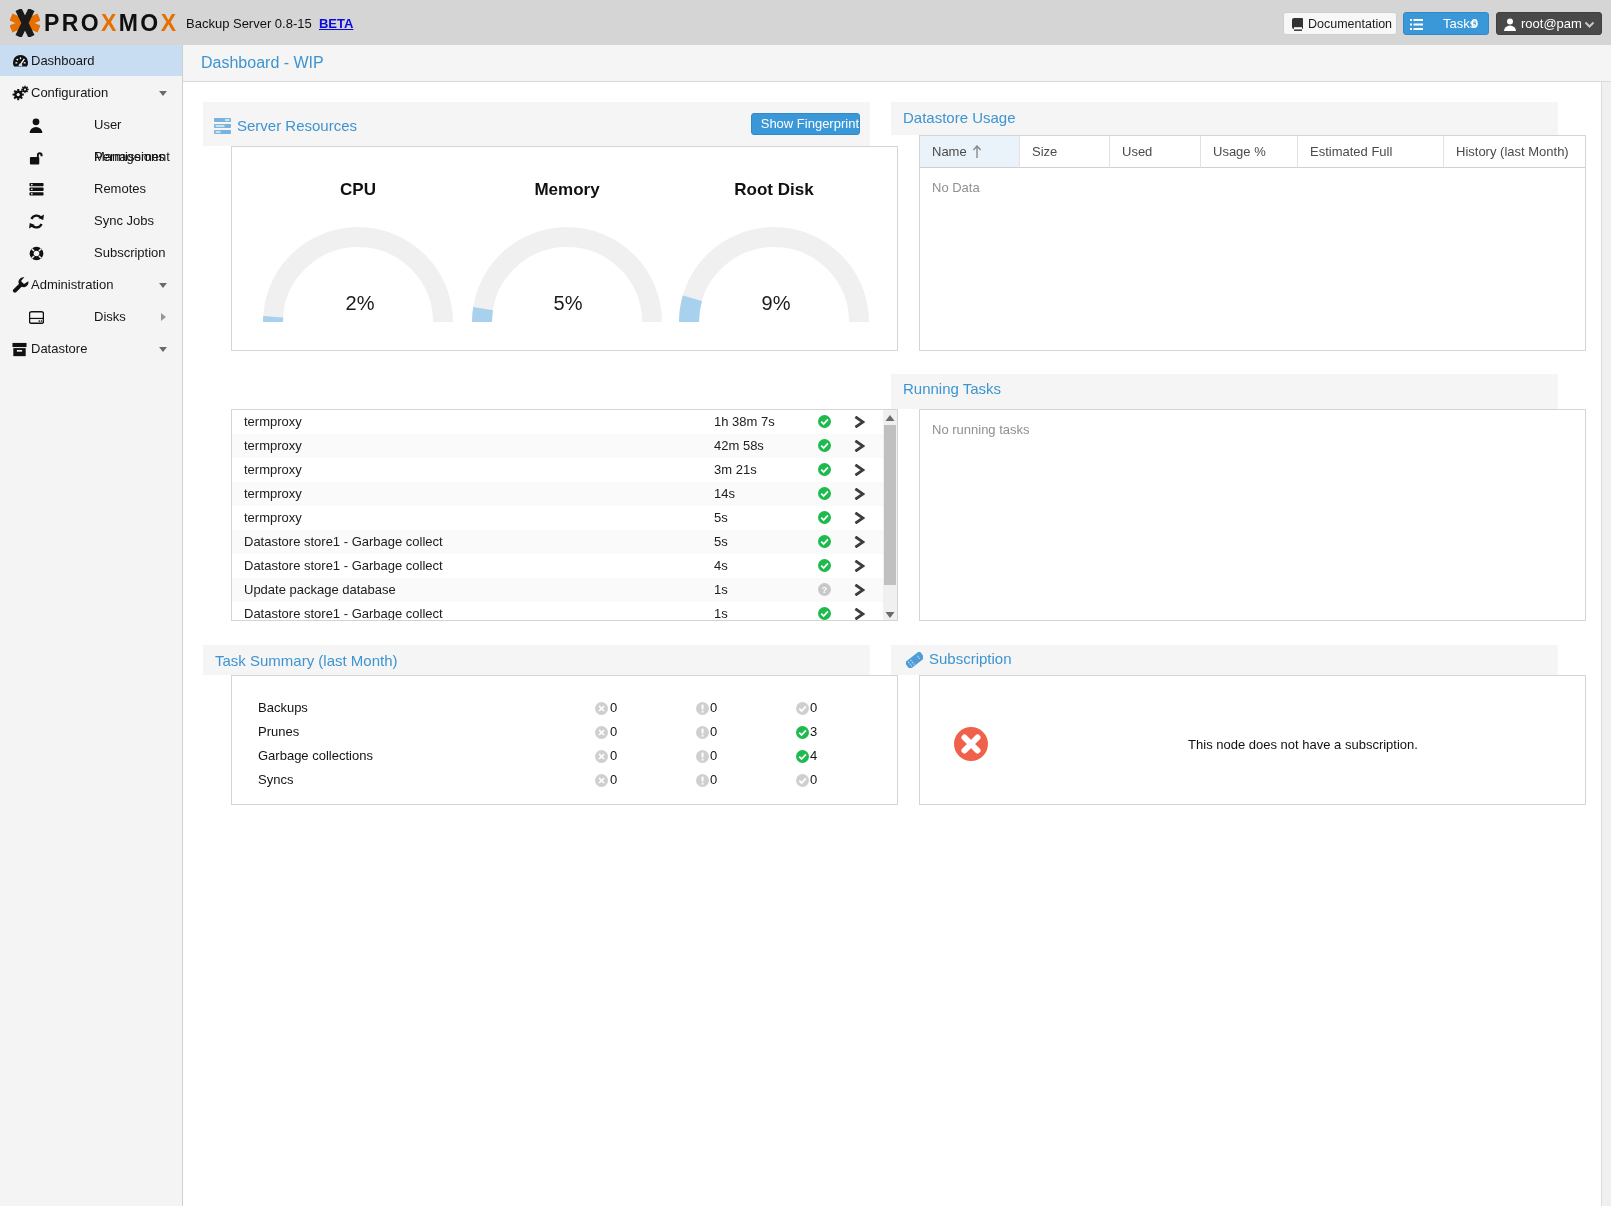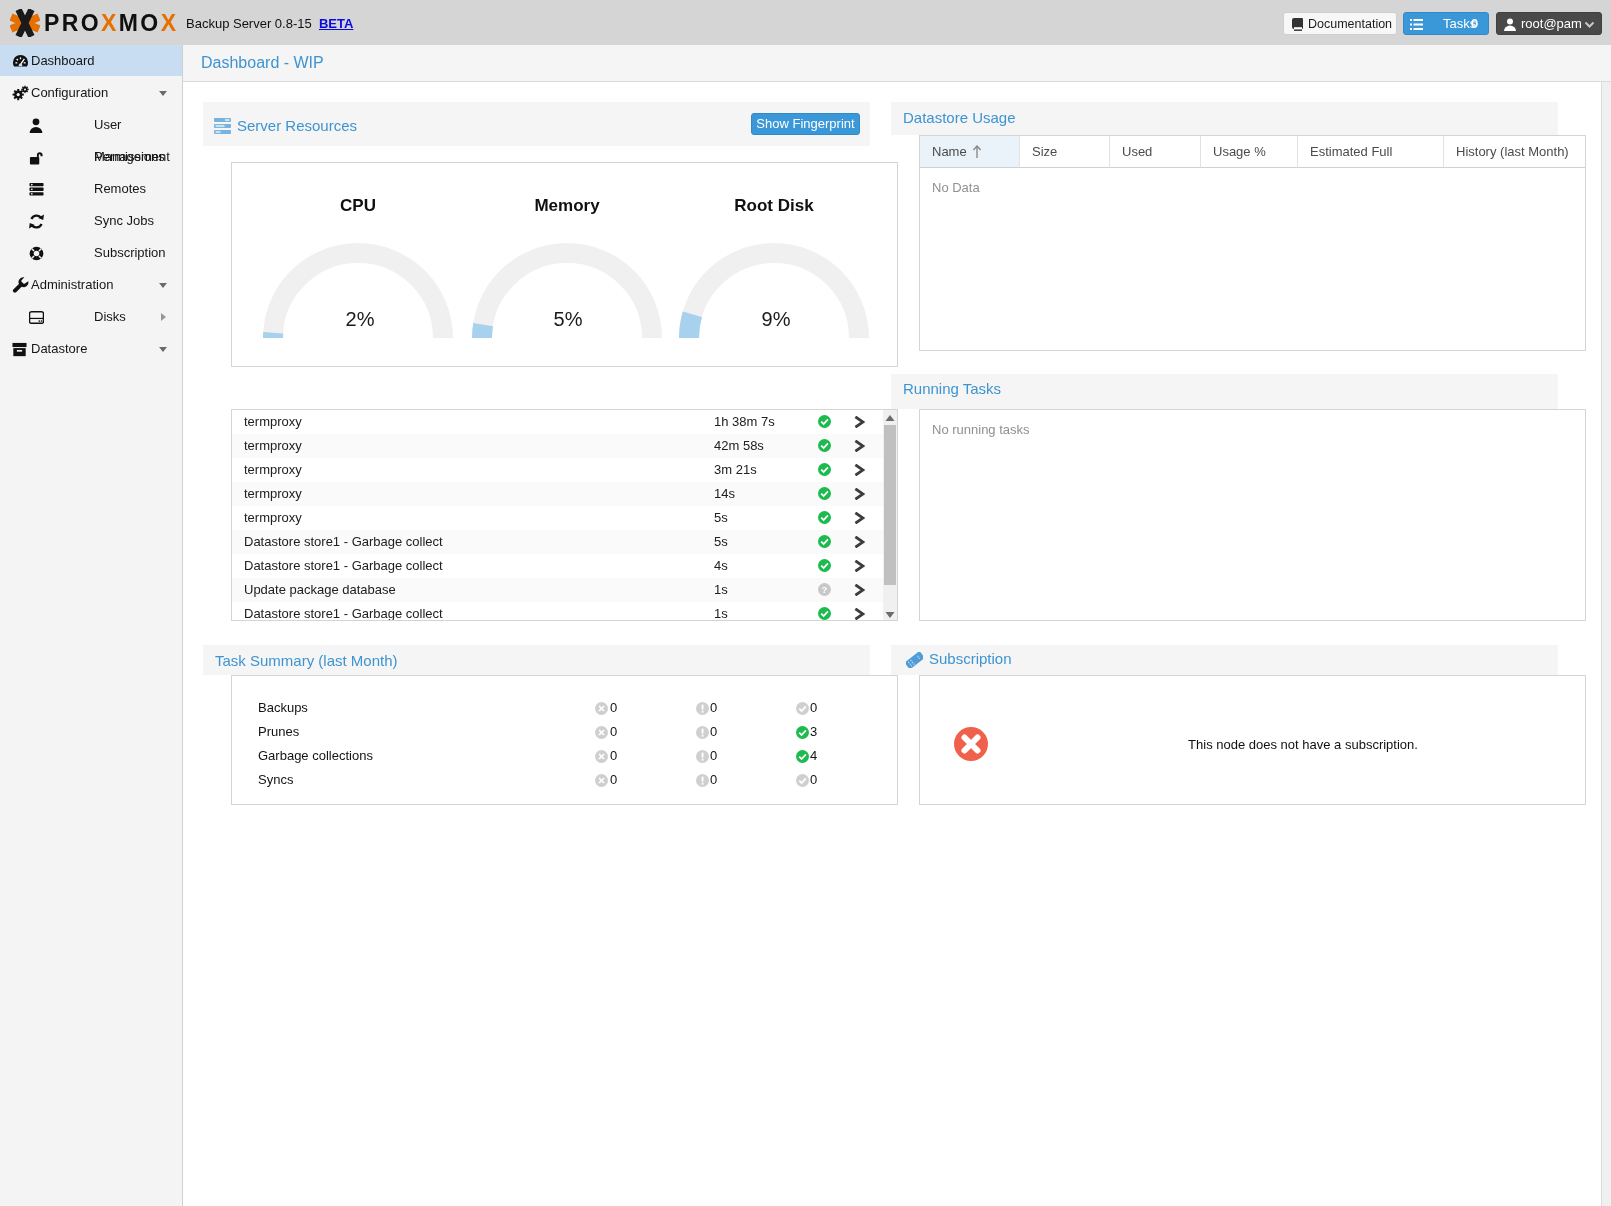--- a/index.html
+++ b/index.html
@@ -39,21 +39,21 @@
 
 .panel { position:absolute; }
 .phead { position:absolute; left:0; top:0; width:100%; background:#f5f5f5; }
 .ptitle { position:absolute; font-size:15px; color:#3d94d1; white-space:nowrap; }
 .pbody { position:absolute; left:0; width:100%; background:#fff; border:1px solid #d4d4d4;margin-left:28px; }
 
 .gtitle { position:absolute; font-size:17px; font-weight:bold; color:#101010; transform:translateX(-50%); }
 .gpct { position:absolute; font-size:20px; color:#1a1a1a; transform:translateX(-50%); }
 
 
-.blue-btn { position:absolute; background:#3a97d8; border:1px solid #3389c8; border-radius:3px; color:#fff; font-size:13px; text-align:center; }
+.blue-btn { position:absolute; background:#3a97d8; border:1px solid #3389c8; border-radius:3px; color:#fff; font-size:13px; text-align:right; }
 
 
 .gh { position:absolute; top:0; height:32px; background:#fff; border-right:1px solid #e2e2e2; border-bottom:1px solid #cfcfcf; color:#4b4b4b; font-size:13px; line-height:31px; }
 .gh span { margin-left:12px; }
 .nodata { position:absolute; color:#909090; font-size:13px; }
 
 
 .trow { position:absolute; left:0; width:651px; height:24px; line-height:24px; font-size:13px; color:#202020;text-align:center; }
 .trow.alt { background:#fafafa; }
 .trow .nm { position:absolute; left:12px; }
@@ -248,21 +248,21 @@
         </g>
         <g fill="#c7e0f2">
           <rect x="11" y="0.9" width="4.5" height="2.2"></rect>
           <rect x="1.5" y="6.9" width="9" height="2.2"></rect>
           <rect x="1.5" y="12.9" width="5" height="2.2"></rect>
         </g>
       </svg>
     <span class="ptitle" style="left:34px;top:15px">Server Resources</span>
     <div class="blue-btn" style="left:548px;top:11px;width:109px;height:22px;line-height:20px">Show Fingerprint</div>
   </div>
-  <div class="pbody" style="top:60px;height:205px">
+  <div class="pbody" style="top:44px;height:205px">
     <div class="gtitle" style="left:126px;top:33px">CPU</div>
     <div class="gtitle" style="left:335px;top:33px">Memory</div>
     <div class="gtitle" style="left:542px;top:33px">Root Disk</div>
     <svg style="position:absolute;left:30px;top:77px" width="192" height="110" viewBox="0 0 192 110">
         <path d="M 11 98 A 85 85 0 0 1 181 98" fill="none" stroke="#f0f0f0" stroke-width="20"></path>
         <path d="M 11 98 A 85 85 0 0 1 11.2 92.7" fill="none" stroke="#a8d1ee" stroke-width="20"></path>
       </svg>
     <svg style="position:absolute;left:239px;top:77px" width="192" height="110" viewBox="0 0 192 110">
         <path d="M 11 98 A 85 85 0 0 1 181 98" fill="none" stroke="#f0f0f0" stroke-width="20"></path>
         <path d="M 11 98 A 85 85 0 0 1 12.1 84.7" fill="none" stroke="#a8d1ee" stroke-width="20"></path>

